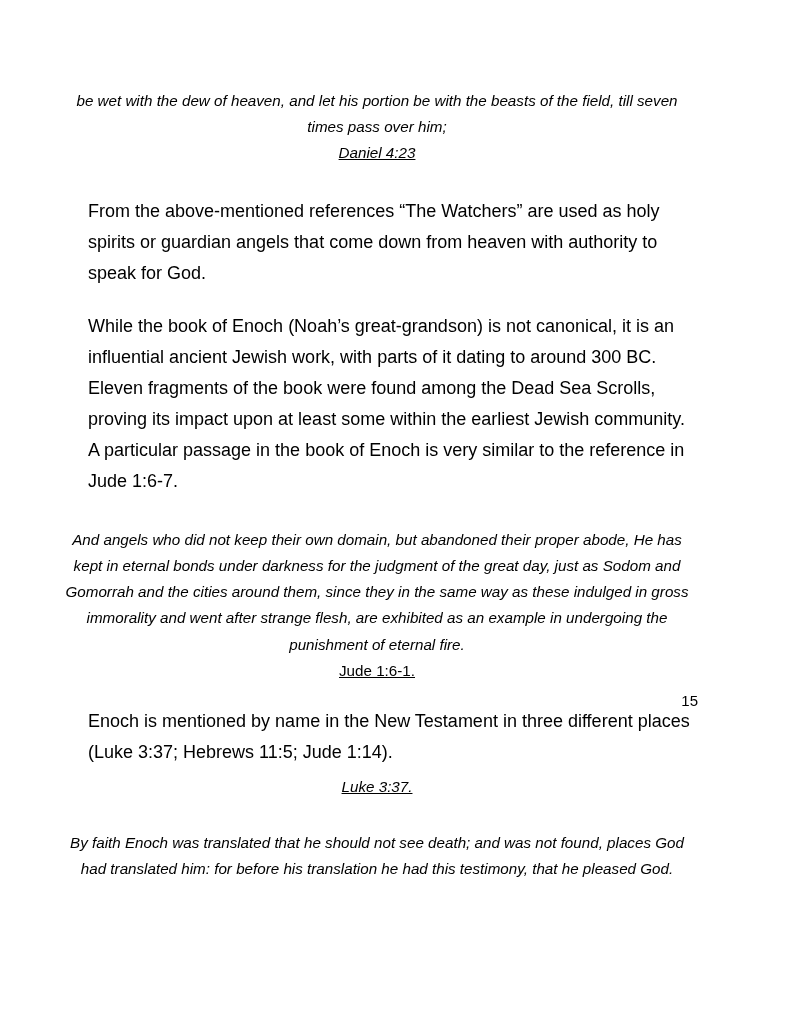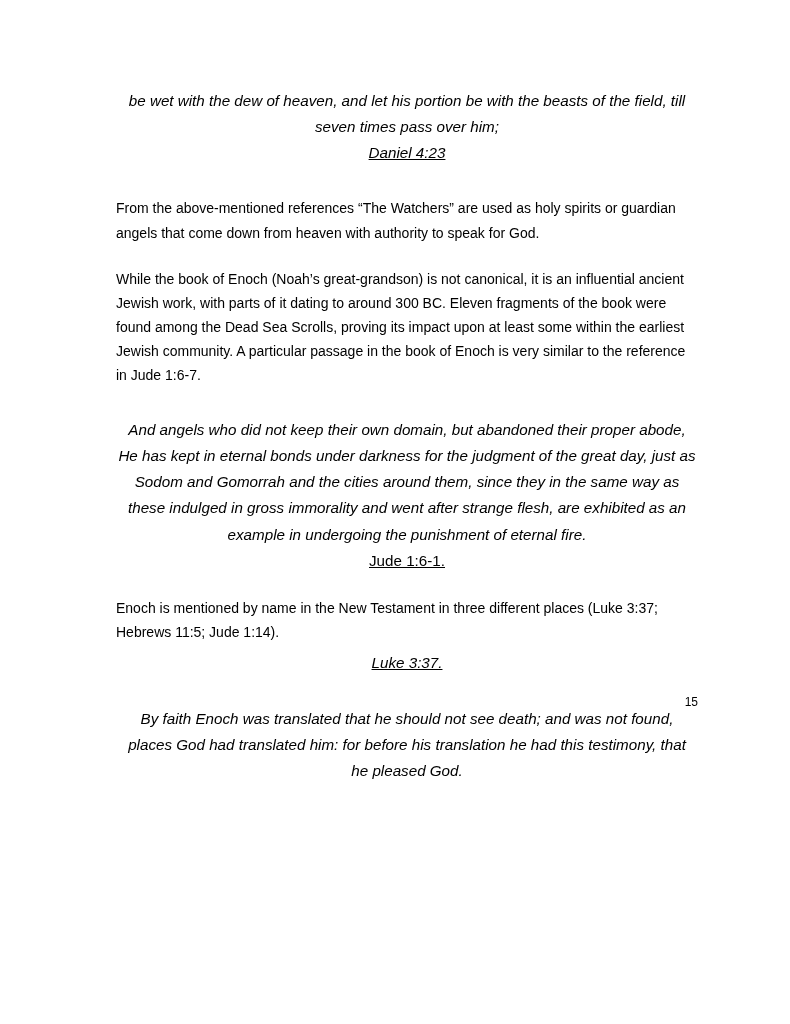--- a/index.html
+++ b/index.html
@@ -12,48 +12,49 @@
     height: 1024px;
     font-family: "Liberation Sans", sans-serif;
     color: #000000;
     position: relative;
     overflow: hidden;
   }
   .page {
     width: 790px;
     height: 761px;
     box-sizing: border-box;
-    padding: 88px 92px 40px 116px;
+    padding: 88px 92px 40px 56px;
     position: relative;
   }
   .quote {
     font-style: italic;
     text-align: center;
     font-size: 15.2px;
     line-height: 1.72;
   }
   .para {
     text-align: left;
-    font-size: 14px;
+    font-size: 18px;
     line-height: 1.72;
+    margin-left: 32px;
   }
   .gap-lg { height: 30px; }
   .gap-md { height: 22px; }
   .gap-xs { height: 6px; }
   .bold { font-weight: normal; }
   .citation {
     font-style: italic;
     text-align: center;
     text-decoration: underline;
   }
   .page-number {
     position: absolute;
     right: 92px;
     bottom: 52px;
-    font-size: 12px;
+    font-size: 15px;
     text-align: right;
   }
   .quote-narrow {
     padding: 0 4px;
   }
   .quote-block-2 {
     padding: 0 2px;
   }
 </style>
 </head>

